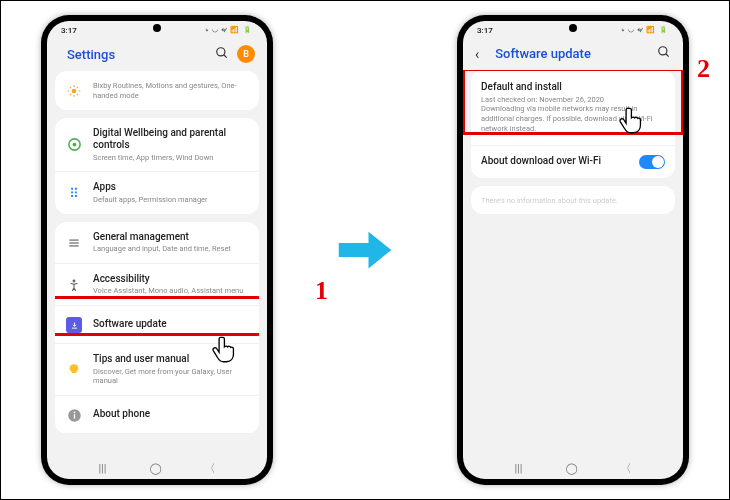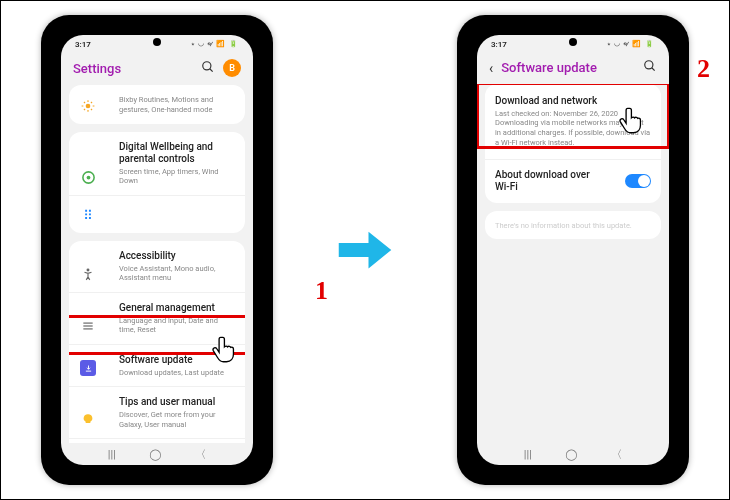--- a/index.html
+++ b/index.html
@@ -1,30 +1,30 @@
 <!DOCTYPE html>
 <html><head>
 <meta charset="utf-8">
 <style>
 * { margin: 0; padding: 0; box-sizing: border-box; font-family: -apple-system, BlinkMacSystemFont, "Segoe UI", Roboto, sans-serif; }
 body { background: #fff; width: 730px; height: 500px; position: relative; border: 1.5px solid #000; }
 .container { display: flex; align-items: center; justify-content: space-around; height: 100%; padding: 10px 8px; }
-.phone { width: 232px; height: 470px; background: #000; border-radius: 28px; padding: 20px; position: relative; box-shadow: 0 0 6px rgba(0,0,0,0.3); }
+.phone { width: 232px; height: 470px; background: #000; border-radius: 28px; padding: 6px; position: relative; box-shadow: 0 0 6px rgba(0,0,0,0.3); }
 .screen { width: 100%; height: 100%; background: #f2f2f2; border-radius: 22px; overflow: hidden; position: relative; display: flex; flex-direction: column; }
 .statusbar { height: 18px; display: flex; justify-content: space-between; align-items: center; padding: 0 14px; font-size: 8px; font-weight: 600; color: #222; position: relative; }
 .statusbar .camera { position: absolute; left: 50%; top: 3px; transform: translateX(-50%); width: 8px; height: 8px; background: #000; border-radius: 50%; }
 .statusbar .right-icons { font-size: 7px; letter-spacing: 1px; color: #555; }
 .header { display: flex; align-items: center; padding: 6px 12px 8px 12px; gap: 8px; }
 .header .back { font-size: 14px; color: #333; }
-.header .title { font-size: 13px; font-weight: 500; color: #a21caf; flex: 1; }
+.header .title { font-size: 13px; font-weight: 500; color: #1d4ed8; flex: 1; margin-left: 8px; }
 .header .search-ic { font-size: 13px; color: #333; }
 .avatar { width: 18px; height: 18px; border-radius: 50%; background: #ff8c00; color: #fff; font-size: 9px; font-weight: 600; display: flex; align-items: center; justify-content: center; }
 .content { flex: 1; overflow: hidden; padding: 0 8px; }
 .card { background: #fff; border-radius: 12px; margin-bottom: 8px; overflow: hidden; }
-.row { display: flex; align-items: flex-end; padding: 9px 10px; gap: 22px; border-bottom: 1px solid #f0f0f0; position: relative; }
+.row { display: flex; align-items: center; padding: 9px 10px; gap: 10px; border-bottom: 1px solid #f0f0f0; position: relative; }
 .row:last-child { border-bottom: none; }
 .row .ic { width: 18px; height: 18px; flex-shrink: 0; display: flex; align-items: center; justify-content: center; margin-top: 1px; }
 .row .txt { flex: 1; min-width: 0; }
 .row .ttl { font-size: 10px; font-weight: 500; color: #222; line-height: 1.25; }
 .row .sub { font-size: 7.5px; color: #888; line-height: 1.3; margin-top: 1px; }
 .row .sub.faded { color: #ccc; }
 .toggle { width: 26px; height: 14px; background: #1e88ff; border-radius: 7px; position: relative; flex-shrink: 0; align-self: center; }
 .toggle::after { content: ""; position: absolute; right: 1px; top: 1px; width: 12px; height: 12px; background: #fff; border-radius: 50%; }
 .navbar { height: 22px; display: flex; justify-content: space-around; align-items: center; padding: 0 30px; }
 .navbar span { color: #777; font-size: 11px; }
@@ -85,59 +85,62 @@
                   <circle cx="12" cy="12" r="3" fill="#4caf50"></circle>
                 </svg>
               </span>
             <div class="txt">
                 <div class="ttl">Digital Wellbeing and parental controls</div>
                 <div class="sub">Screen time, App timers, Wind Down</div>
               </div>
           </div>
           <div class="row">
             <span class="ic ic-dots">⠿</span>
+            <div class="txt">
+                <div class="ttl">Apps</div>
+                <div class="sub">Default apps, Permission manager</div>
+              </div>
           </div>
         </div>
         <div class="card" style="position:relative;">
-          <div class="row">
-            <span class="ic ic-gray">
-                <svg width="14" height="14" viewBox="0 0 24 24">
-                  <circle cx="12" cy="5" r="2.5"></circle>
-                  <path d="M6 9l6 2 6-2M12 11v6M9 22l3-5 3 5" stroke="#666" stroke-width="2" fill="none"></path>
-                </svg>
-              </span>
-            <div class="txt">
-                <div class="ttl">Accessibility</div>
-                <div class="sub">Voice Assistant, Mono audio, Assistant menu</div>
-              </div>
-          </div>
           <div class="row">
             <span class="ic ic-gray">
                 <svg width="14" height="14" viewBox="0 0 24 24">
                   <rect x="4" y="6" width="16" height="2"></rect>
                   <rect x="4" y="11" width="16" height="2"></rect>
                   <rect x="4" y="16" width="16" height="2"></rect>
                 </svg>
               </span>
             <div class="txt">
                 <div class="ttl">General management</div>
                 <div class="sub">Language and input, Date and time, Reset</div>
+              </div>
+          </div>
+          <div class="row">
+            <span class="ic ic-gray">
+                <svg width="14" height="14" viewBox="0 0 24 24">
+                  <circle cx="12" cy="5" r="2.5"></circle>
+                  <path d="M6 9l6 2 6-2M12 11v6M9 22l3-5 3 5" stroke="#666" stroke-width="2" fill="none"></path>
+                </svg>
+              </span>
+            <div class="txt">
+                <div class="ttl">Accessibility</div>
+                <div class="sub">Voice Assistant, Mono audio, Assistant menu</div>
               </div>
           </div>
           <div class="row">
             <span class="ic">
                 <span class="ic-swupdate">
                   <svg viewBox="0 0 24 24">
                     <path d="M12 4v10m0 0l-4-4m4 4l4-4M5 19h14" stroke="#fff" stroke-width="2.5" fill="none"></path>
                   </svg>
                 </span>
               </span>
             <div class="txt">
                 <div class="ttl">Software update</div>
-                <div class="sub">Download updates, Last update</div>
               </div>
           </div>
           <div class="row">
             <span class="ic ic-bulb">
                 <svg width="14" height="14" viewBox="0 0 24 24">
                   <path d="M9 21h6M10 17h4M12 2a7 7 0 00-4 13v2h8v-2a7 7 0 00-4-13z"></path>
                 </svg>
               </span>
             <div class="txt">
                 <div class="ttl">Tips and user manual</div>
@@ -192,21 +195,21 @@
         <span class="title">Software update</span>
         <span class="search-ic"><svg width="14" height="14" viewBox="0 0 24 24" fill="none" stroke="#333" stroke-width="2">
               <circle cx="10" cy="10" r="7"></circle>
               <line x1="20" y1="20" x2="15" y2="15"></line>
             </svg></span>
       </div>
       <div class="content" style="position:relative;">
         <div class="card">
           <div class="row" style="padding:11px 10px;">
             <div class="txt">
-              <div class="ttl">Download and network</div>
+              <div class="ttl">Default and install</div>
               <div class="sub" style="white-space:pre-line;">Last checked on: November 26, 2020
 Downloading via mobile networks may result in additional charges. If possible, download via a Wi-Fi network instead.</div>
             </div>
           </div>
           <div class="row">
             <div class="txt">
               <div class="ttl">About download over Wi-Fi</div>
             </div>
             <span class="toggle"></span>
           </div>

